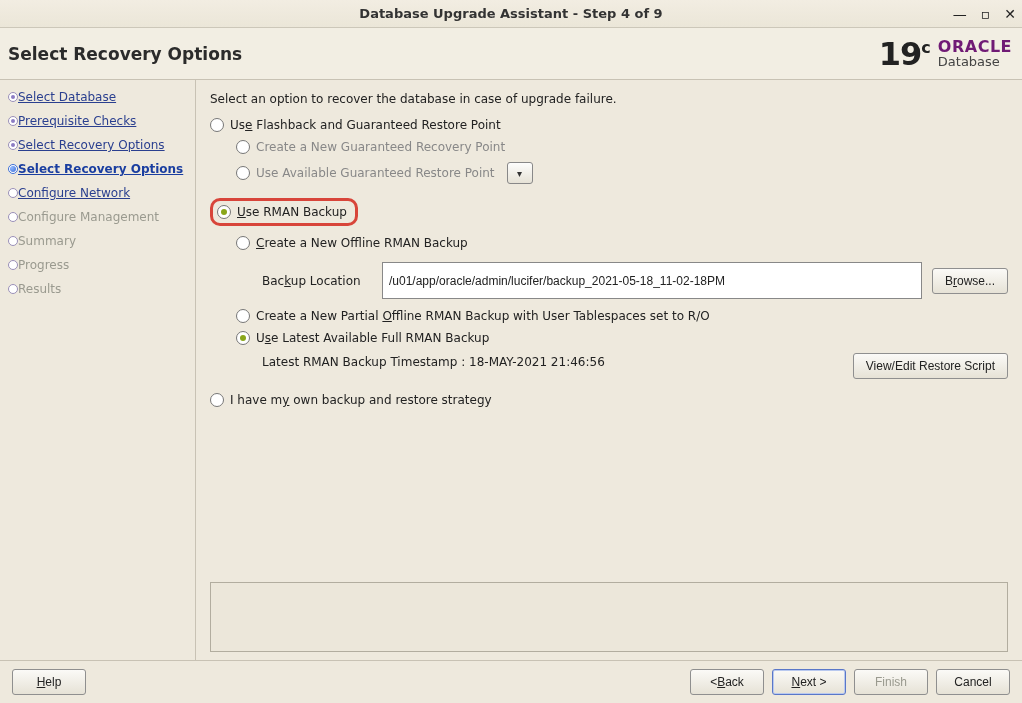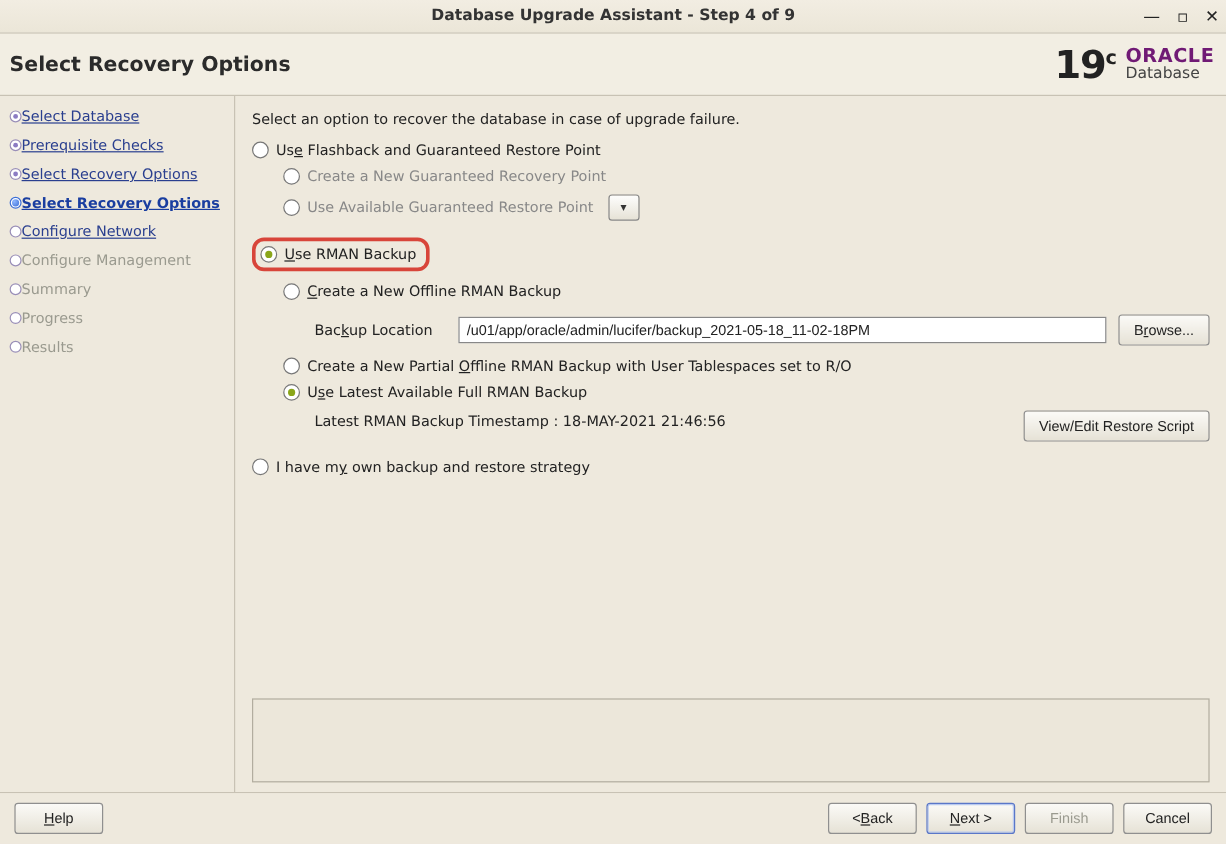--- a/index.html
+++ b/index.html
@@ -95,21 +95,21 @@
   .dropdown-btn {
     width:26px; height:22px; border:1px solid #888; border-radius:3px;
     background: linear-gradient(#fdfdfc,#e6e2d6);
     display:inline-flex; align-items:center; justify-content:center;
     margin-left:6px;
   }
   .dropdown-btn::after { content:"▾"; font-size:10px; color:#333; }
   .field-row { display:flex; align-items:center; gap:10px; margin: 4px 0 10px 52px; }
   .field-label { width:110px; color:#222; }
   .text-input {
-    flex:1; height:22px; border:1px solid #888; background:#fff;
+    flex:1; height:37px; border:1px solid #888; background:#fff;
     padding:0 6px; font-size:12px; color:#222;
   }
   .btn {
     height:24px; padding:12px 12px;
     border:1px solid #8f8f8f; border-radius:3px;
     background: linear-gradient(#fbfaf7,#e6e2d6);
     font-size:12px; color:#222; cursor:pointer;
     display:inline-flex; align-items:center; justify-content:center;
   }
   .view-script-row { display:flex; justify-content:flex-end; margin-top:-24px; }

